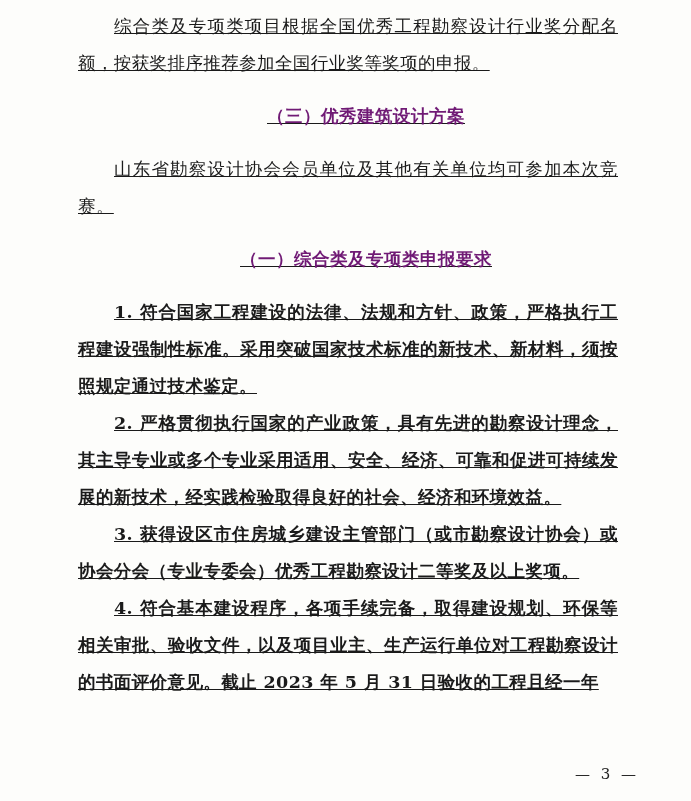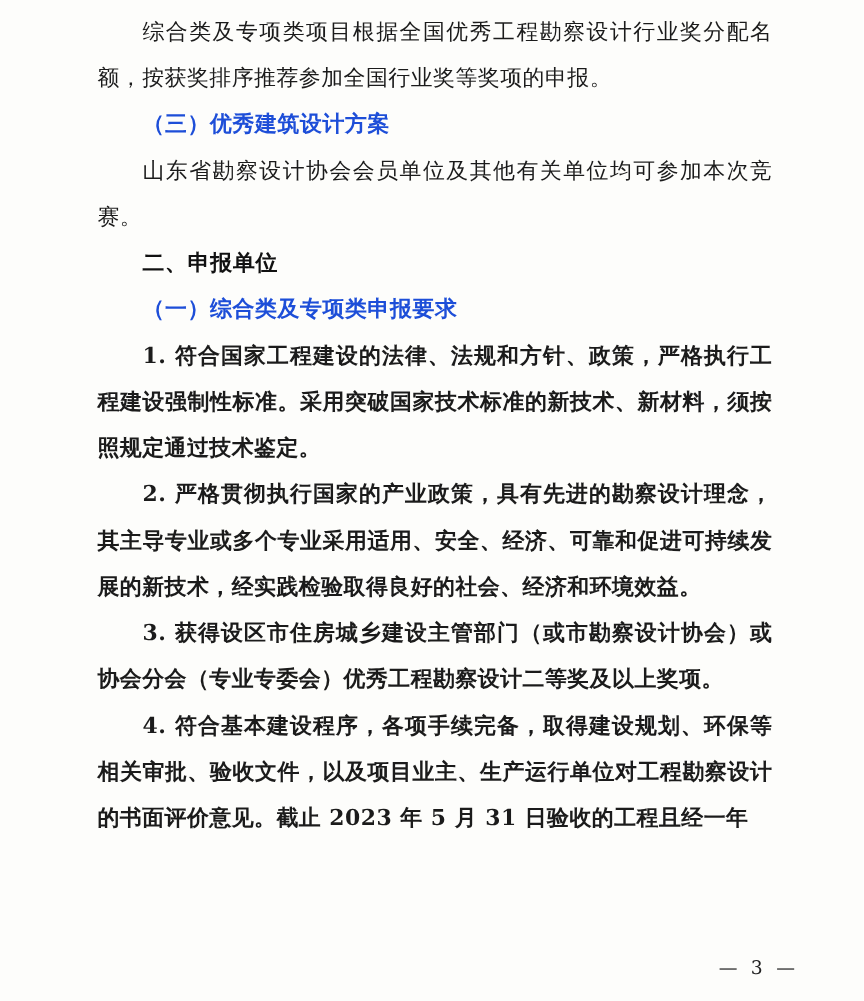--- a/index.html
+++ b/index.html
@@ -14,20 +14,21 @@
     background: #fdfdfb;
     overflow: hidden;
     font-family: "DejaVu Serif", serif;
     color: #1a1a1a;
   }
   .doc-body {
     position: absolute;
     left: 78px;
     top: 8px;
     width: 540px;
+    text-decoration: underline;
   }
   .para {
     font-size: 17.5px;
     line-height: 37px;
     letter-spacing: 0.4px;
     text-align: justify;
     text-justify: inter-character;
     margin: 0 0 0 0;
     color: #1b1b1b;
   }
@@ -42,22 +43,23 @@
     text-indent: 36px;
     margin: 0;
     color: #111111;
   }
   .subheading {
     font-size: 17.5px;
     line-height: 37px;
     letter-spacing: 0.5px;
     font-weight: bold;
     text-indent: 36px;
-    margin: 0;
-    color: #1d4ed8;
+    margin: 16px;
+    color: #701a75;
+    text-align: center;
   }
   .bold-para {
     font-weight: bold;
   }
   .footer {
     position: absolute;
     right: 52px;
     bottom: 18px;
     font-size: 15px;
     letter-spacing: 3px;
@@ -71,21 +73,20 @@
 <div id="page">
 
   <div class="doc-body">
 
     <p class="para indent">综合类及专项类项目根据全国优秀工程勘察设计行业奖分配名额，按获奖排序推荐参加全国行业奖等奖项的申报。</p>
 
     <p class="subheading">（三）优秀建筑设计方案</p>
 
     <p class="para indent">山东省勘察设计协会会员单位及其他有关单位均可参加本次竞赛。</p>
 
-    <p class="heading">二、申报单位</p>
 
 
 
     <p class="subheading">（一）综合类及专项类申报要求</p>
 
     <p class="para indent bold-para">1. 符合国家工程建设的法律、法规和方针、政策，严格执行工程建设强制性标准。采用突破国家技术标准的新技术、新材料，须按照规定通过技术鉴定。</p>
 
     <p class="para indent bold-para">2. 严格贯彻执行国家的产业政策，具有先进的勘察设计理念，其主导专业或多个专业采用适用、安全、经济、可靠和促进可持续发展的新技术，经实践检验取得良好的社会、经济和环境效益。</p>
 
     <p class="para indent bold-para">3. 获得设区市住房城乡建设主管部门（或市勘察设计协会）或协会分会（专业专委会）优秀工程勘察设计二等奖及以上奖项。</p>

